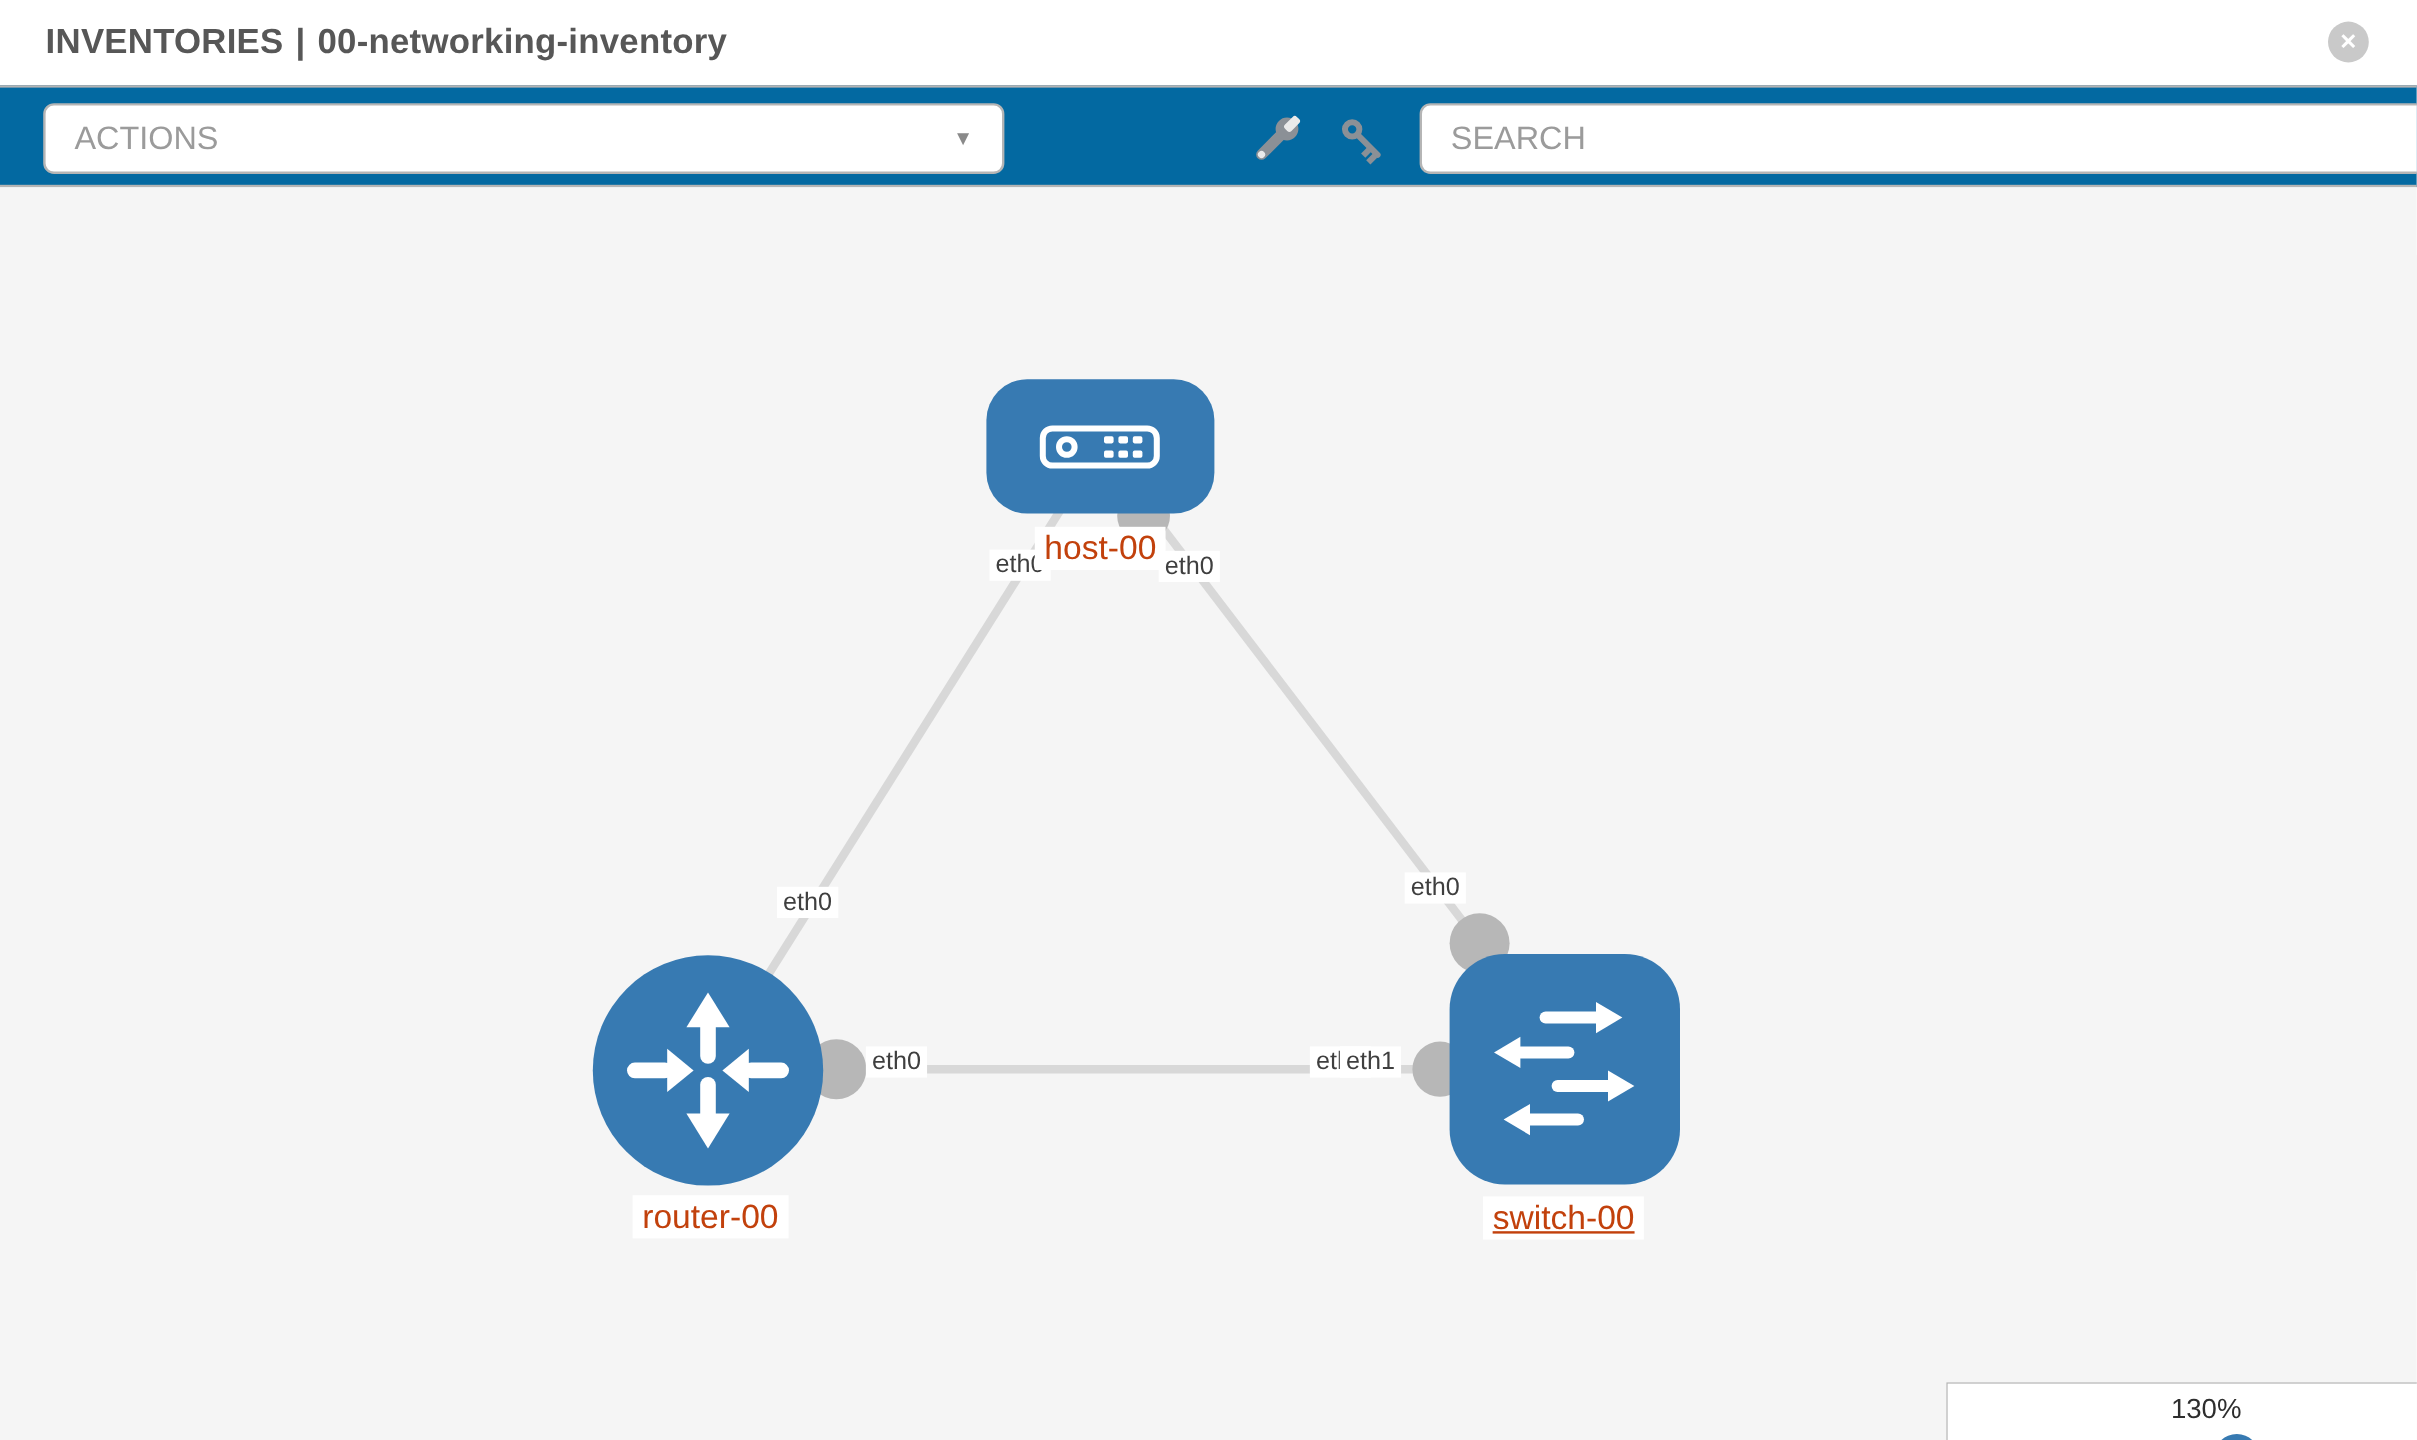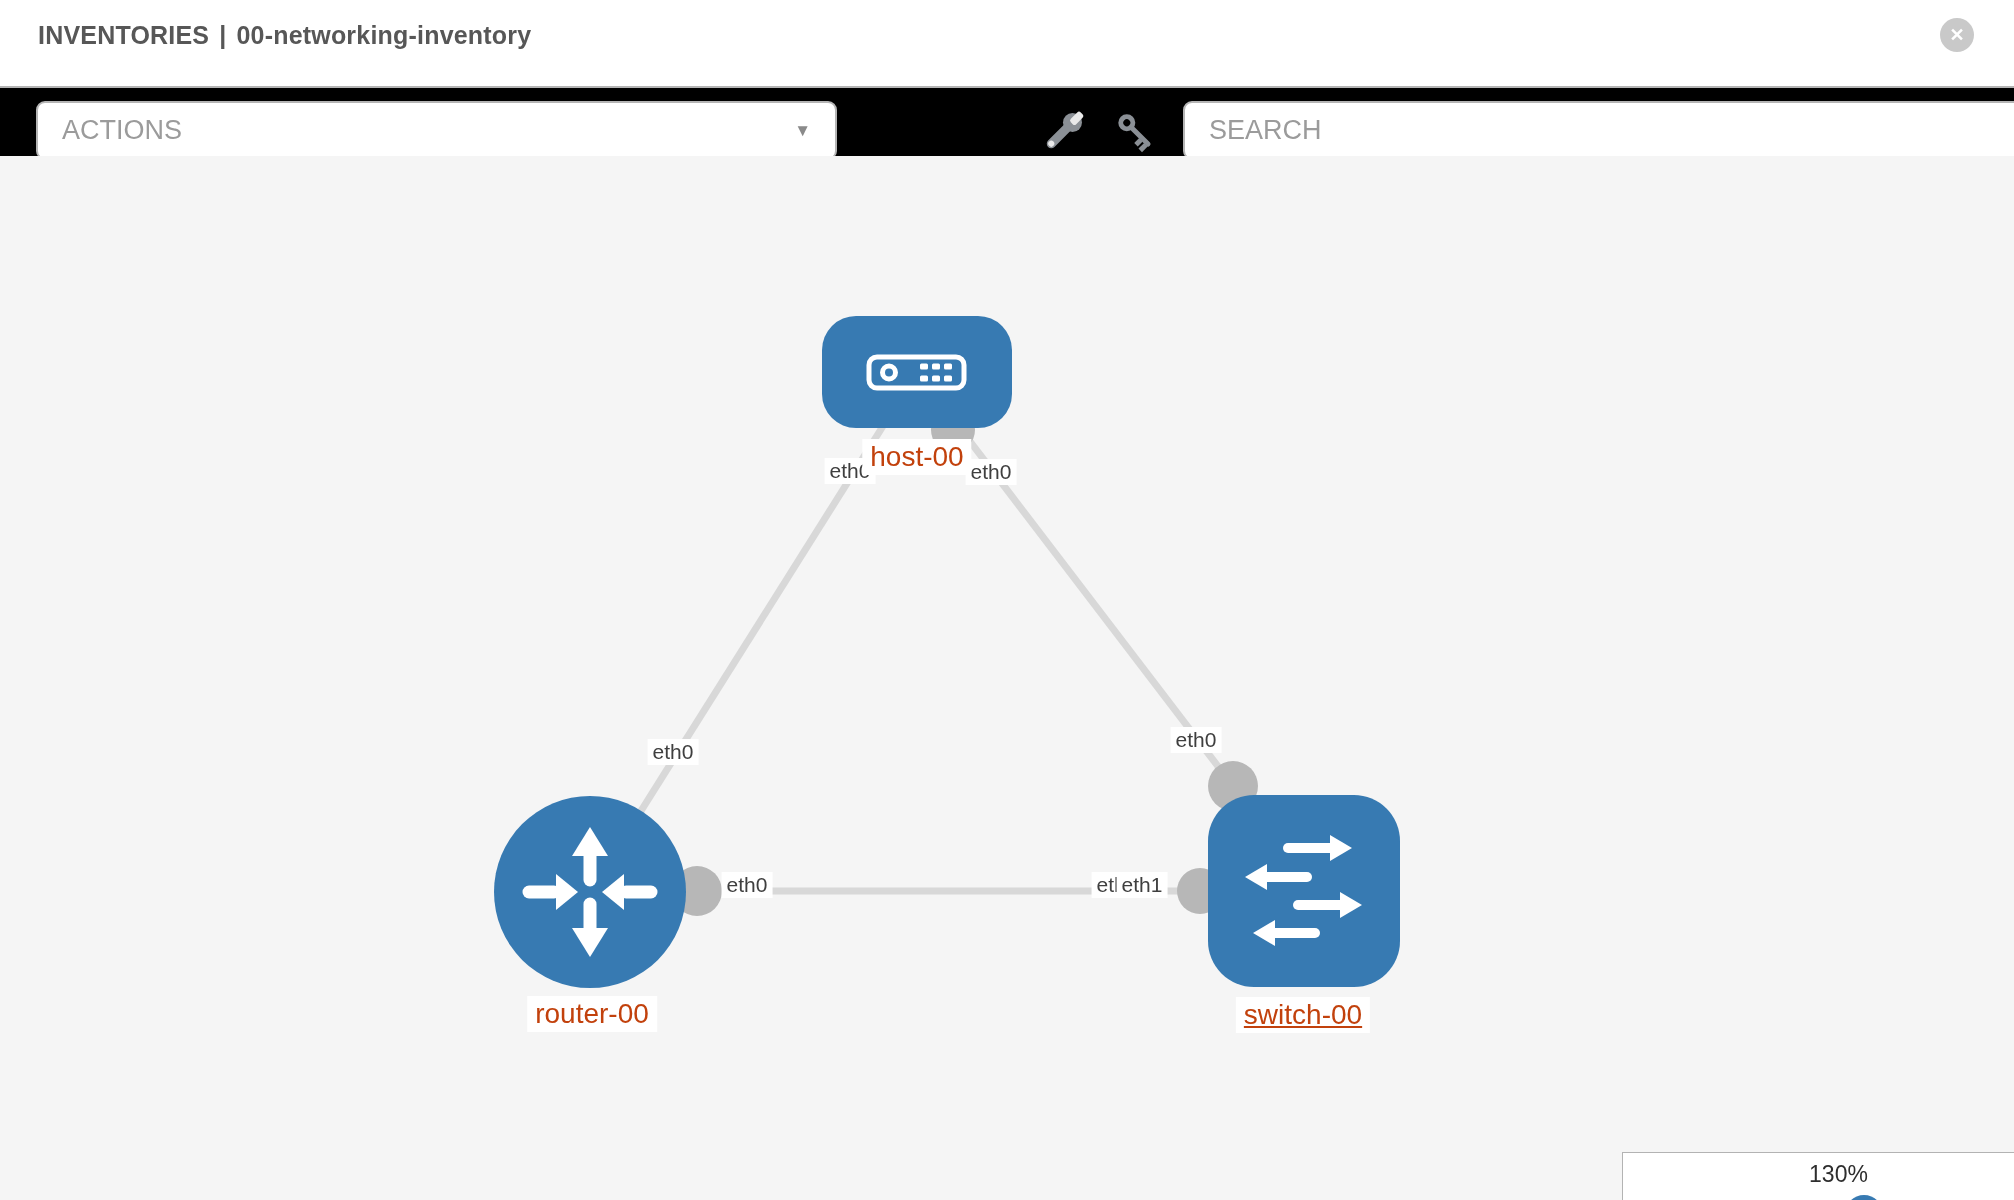--- a/index.html
+++ b/index.html
@@ -3,29 +3,29 @@
 <meta charset="utf-8">
 <style>
   * { margin:0; padding:0; box-sizing:border-box; }
   html,body { width:2014px; height:1200px; overflow:hidden; background:#fff;
               font-family:"Liberation Sans", sans-serif; }
   #app { position:relative; width:2014px; height:1200px; background:#fff; }
 
   
   .titlebar { position:absolute; left:0; top:0; width:2014px; height:71px; background:#fff; }
   .title { position:absolute; left:38px; top:0; height:71px; line-height:71px;
-           font-size:25px; font-weight:bold; color:#575757; letter-spacing:0.2px; }
+           font-size:29px; font-weight:bold; color:#575757; letter-spacing:0.2px; }
   .title .sep { margin:0 10px; color:#575757; font-weight:bold; }
   .close-btn { position:absolute; left:1940px; top:18px; width:34px; height:34px;
                border-radius:50%; background:#c9c9c9; color:#fff; text-align:center;
                line-height:34px; font-size:18px; font-weight:bold; cursor:pointer; }
 
   
-  .toolbar { position:absolute; left:0; top:86px; width:2014px; height:85px;
-             background:#000000; border-top:2px solid #b4b4b4; border-bottom:2px solid #b4b4b4; }
+  .toolbar { position:absolute; left:0; top:71px; width:2014px; height:85px;
+             background:#0369a1; border-top:2px solid #b4b4b4; border-bottom:2px solid #b4b4b4; }
   .dd { position:absolute; top:13px; height:59px; background:#fff; border:2px solid #b5b5b5;
         border-radius:9px; display:flex; align-items:center; justify-content:space-between;
         padding:0 24px; font-size:27px; color:#9b9b9b; cursor:pointer; }
   .dd-actions { left:36px; width:801px; }
   .dd-search  { left:1183px; width:928px; }
   .caret { font-size:17px; color:#8a8a8a; }
   .tool-icon { position:absolute; cursor:pointer; }
 
   
   .canvas { position:absolute; left:0; top:156px; width:2014px; height:1044px; background:#f5f5f5; }

